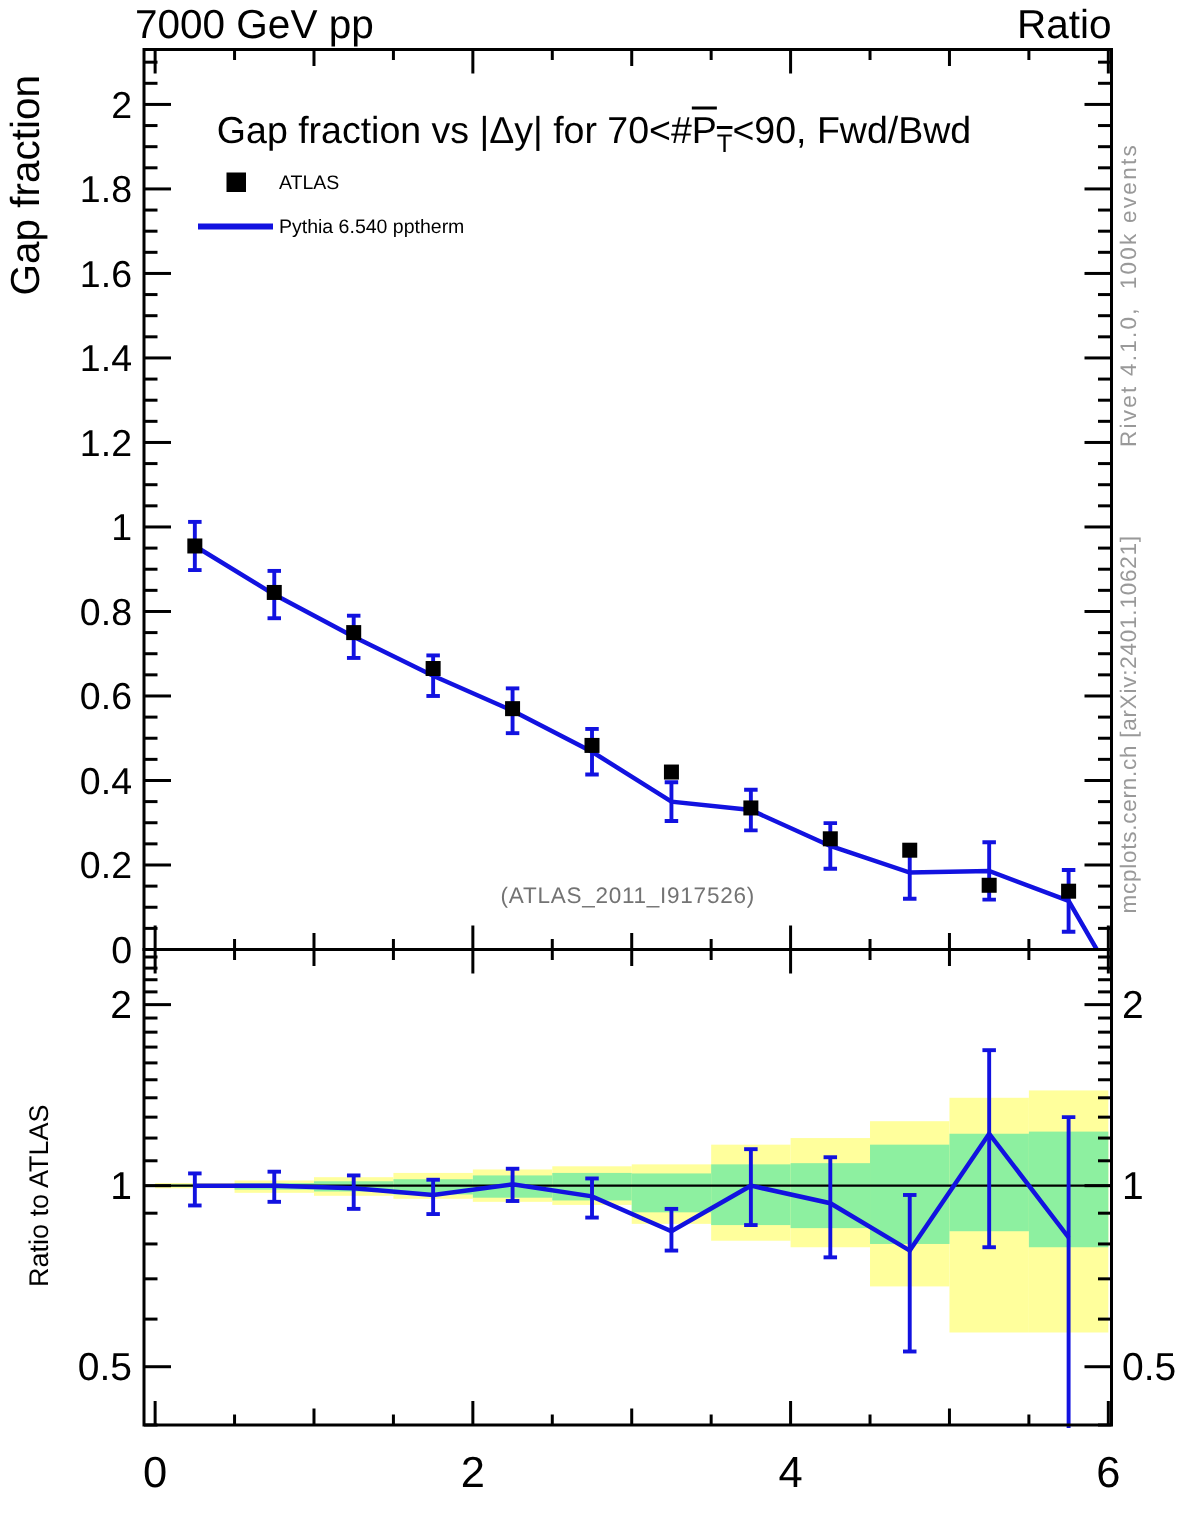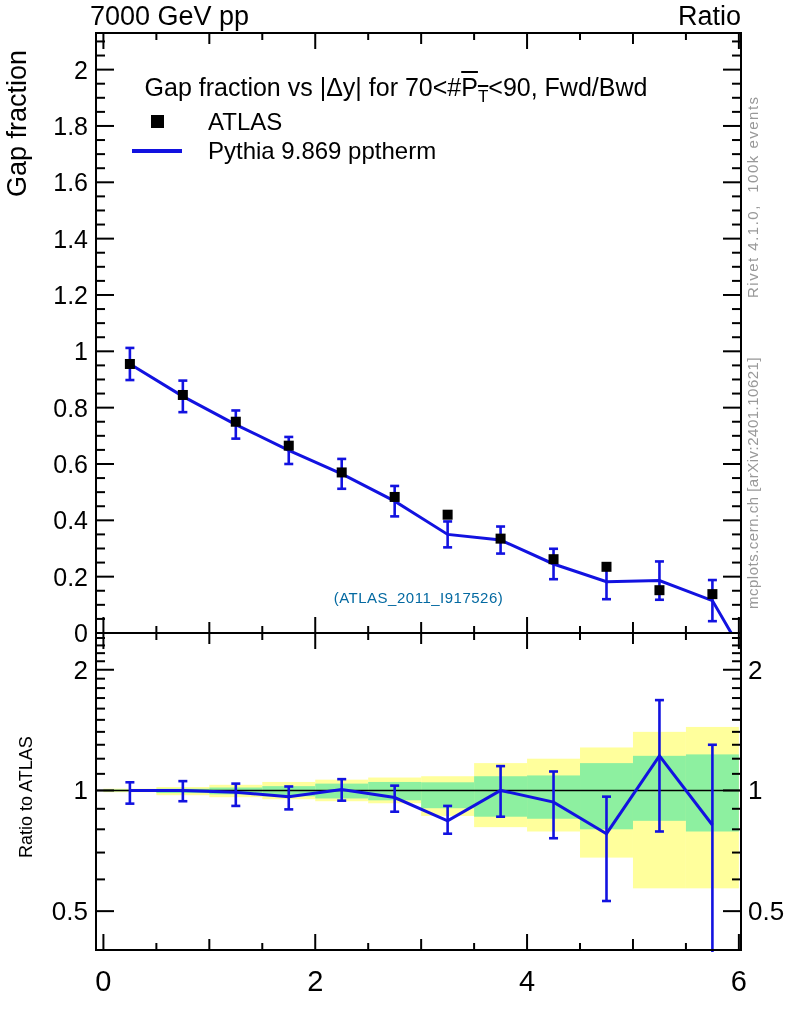--- a/index.html
+++ b/index.html
@@ -12,21 +12,21 @@
   #hdr-left{left:90px;top:1px;}
   #hdr-right{top:1px;right:45px;}
   #plot-title{left:76px;top:60px;width:640px;text-align:center;font-size:25px;white-space:nowrap;margin-top:13px;}
   .ovl{text-decoration:overline;}
   #plot-title sub{font-size:17px;}
   #legend{left:128px;top:107px;}
   .lrow{display:flex;align-items:center;height:29px;}
   .lmark{width:58px;display:flex;align-items:center;justify-content:center;}
   .sq{width:13px;height:13px;}
   .ln{width:50px;height:4px;}
-  .ltxt{margin-left:22px;font-size:24px;}
+  .ltxt{margin-left:0;font-size:13px;}
   #watermark{left:96px;top:589px;width:645px;text-align:center;font-size:15px;letter-spacing:0.5px;}
   .vtext{writing-mode:vertical-rl;transform:rotate(180deg);text-align:center;white-space:pre;}
   #ylab-main{left:2px;top:28px;height:190px;width:36px;font-size:27px;}
   #ylab-ratio{left:16px;top:722px;height:150px;width:26px;font-size:18px;}
   #note-top{left:744px;top:36px;height:322px;width:24px;font-size:15px;letter-spacing:1.5px;}
   #note-bottom{left:744px;top:330px;height:306px;width:24px;font-size:15px;letter-spacing:0.5px;}
   #xlab{top:986px;left:640px;width:114px;text-align:right;font-size:29px;}
 </style>
 </head>
 <body>
@@ -391,23 +391,23 @@
     <div class="lrow">
       <span class="lmark">
           <span class="sq" id="lm-sq" style="background: rgb(0, 0, 0);"></span>
         </span>
       <span class="ltxt">ATLAS</span>
     </div>
     <div class="lrow">
       <span class="lmark">
           <span class="ln" id="lm-ln" style="background: rgb(18, 18, 224);"></span>
         </span>
-      <span class="ltxt">Pythia 9.869 pptherm</span>
+      <span class="ltxt">Pythia 6.540 pptherm</span>
     </div>
   </div>
 
-  <div class="abs" id="watermark" style="color: #0369a1;">(ATLAS_2011_I917526)</div>
+  <div class="abs" id="watermark" style="color: #737373;">(ATLAS_2011_I917526)</div>
 
   <div class="abs vtext" id="ylab-main">Gap fraction</div>
   <div class="abs vtext" id="ylab-ratio">Ratio to ATLAS</div>
   <div class="abs vtext" id="note-top" style="color: rgb(153, 153, 153);">Rivet 4.1.0,  100k events</div>
   <div class="abs vtext" id="note-bottom" style="color: rgb(153, 153, 153);">mcplots.cern.ch [arXiv:2401.10621]</div>
 </div>
 
 </body></html>

